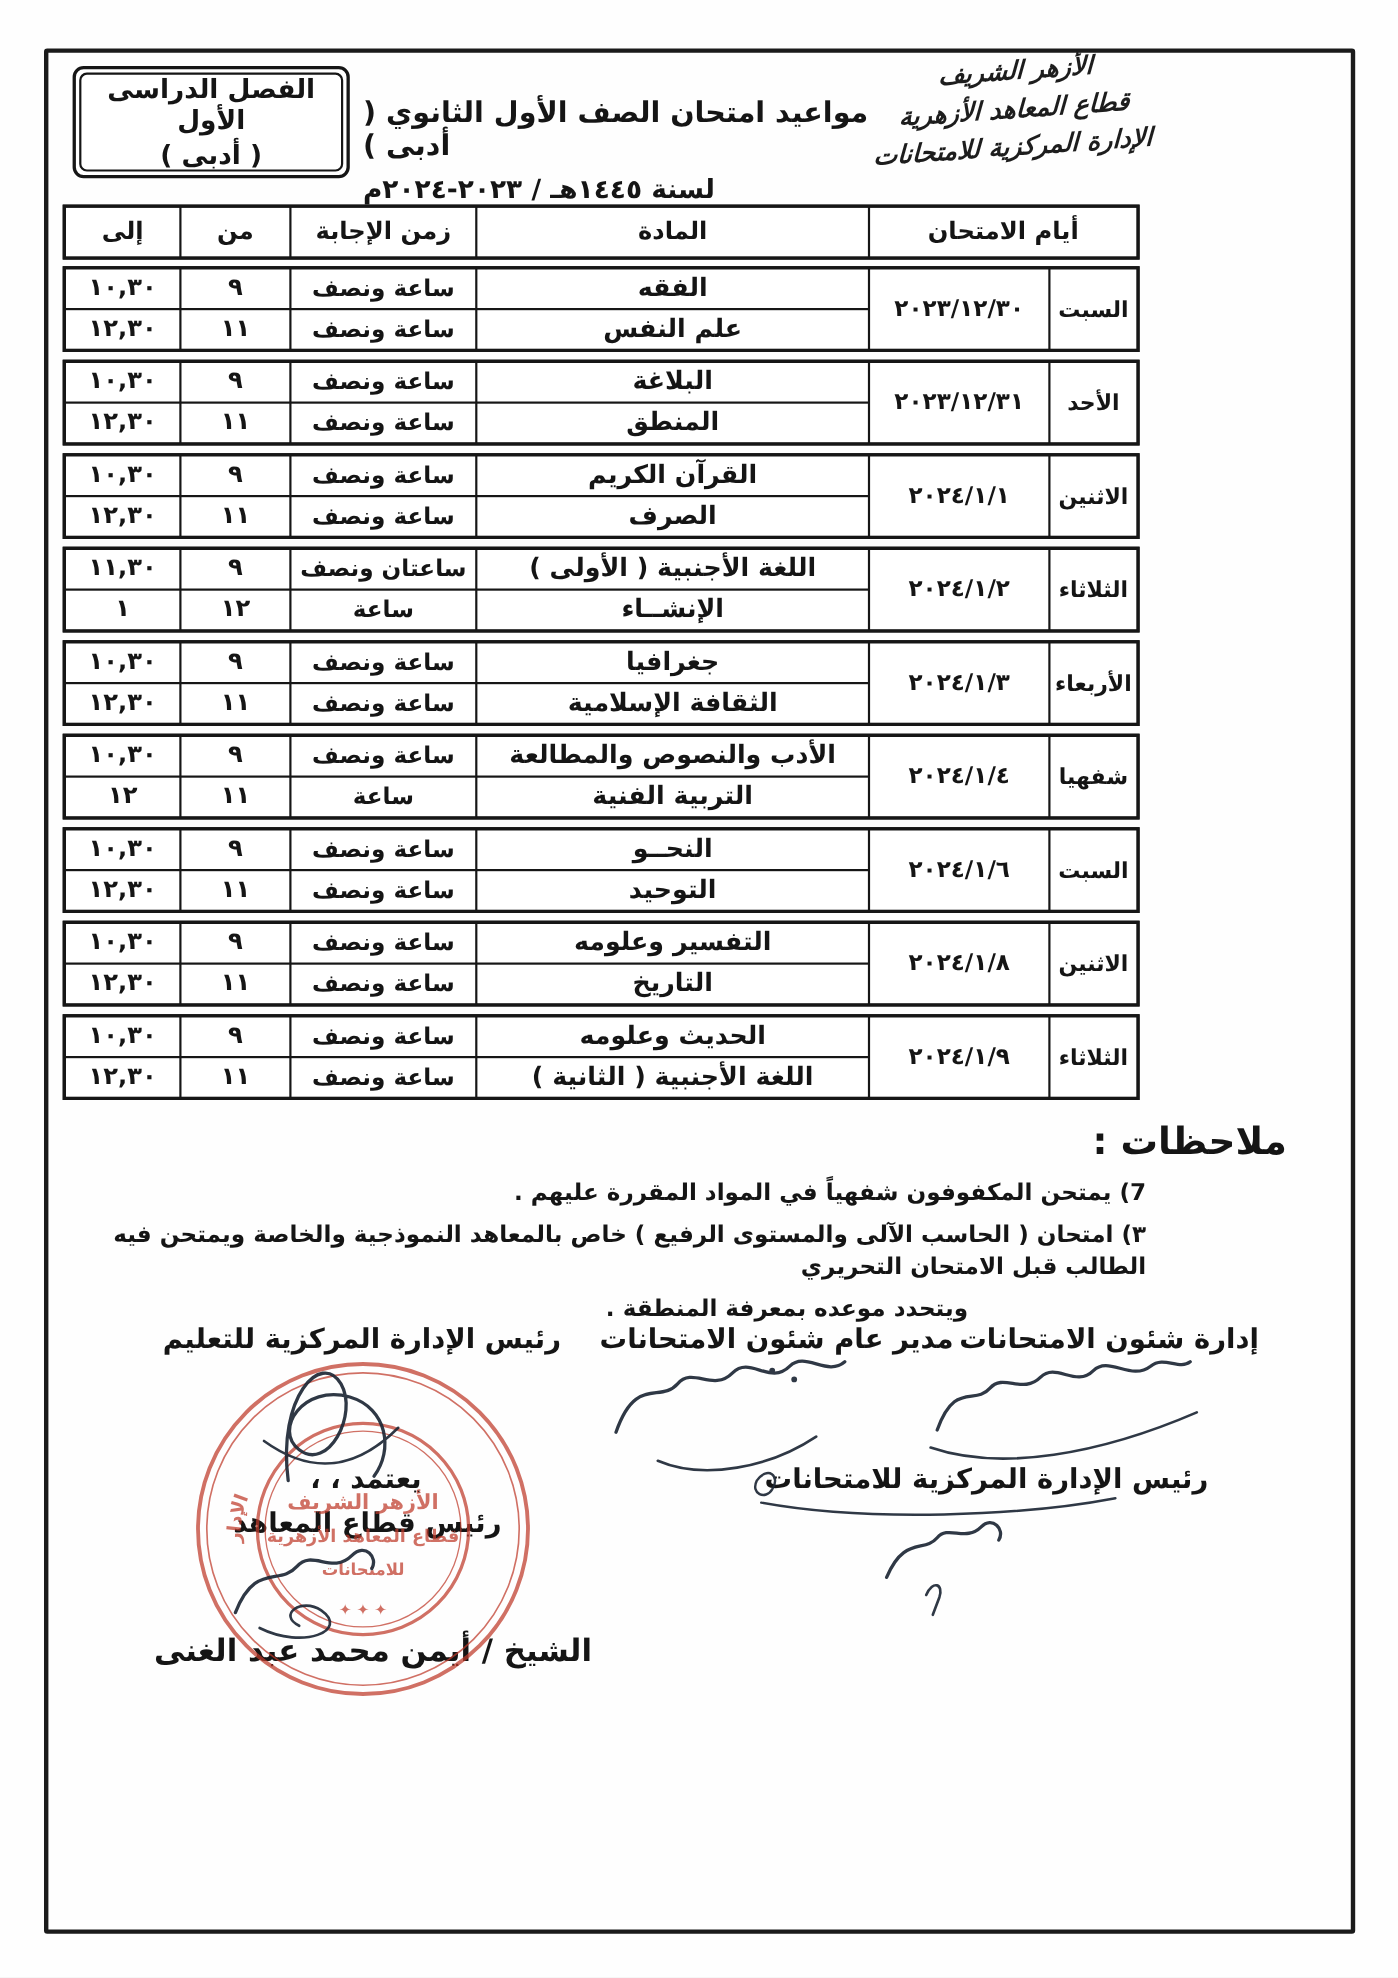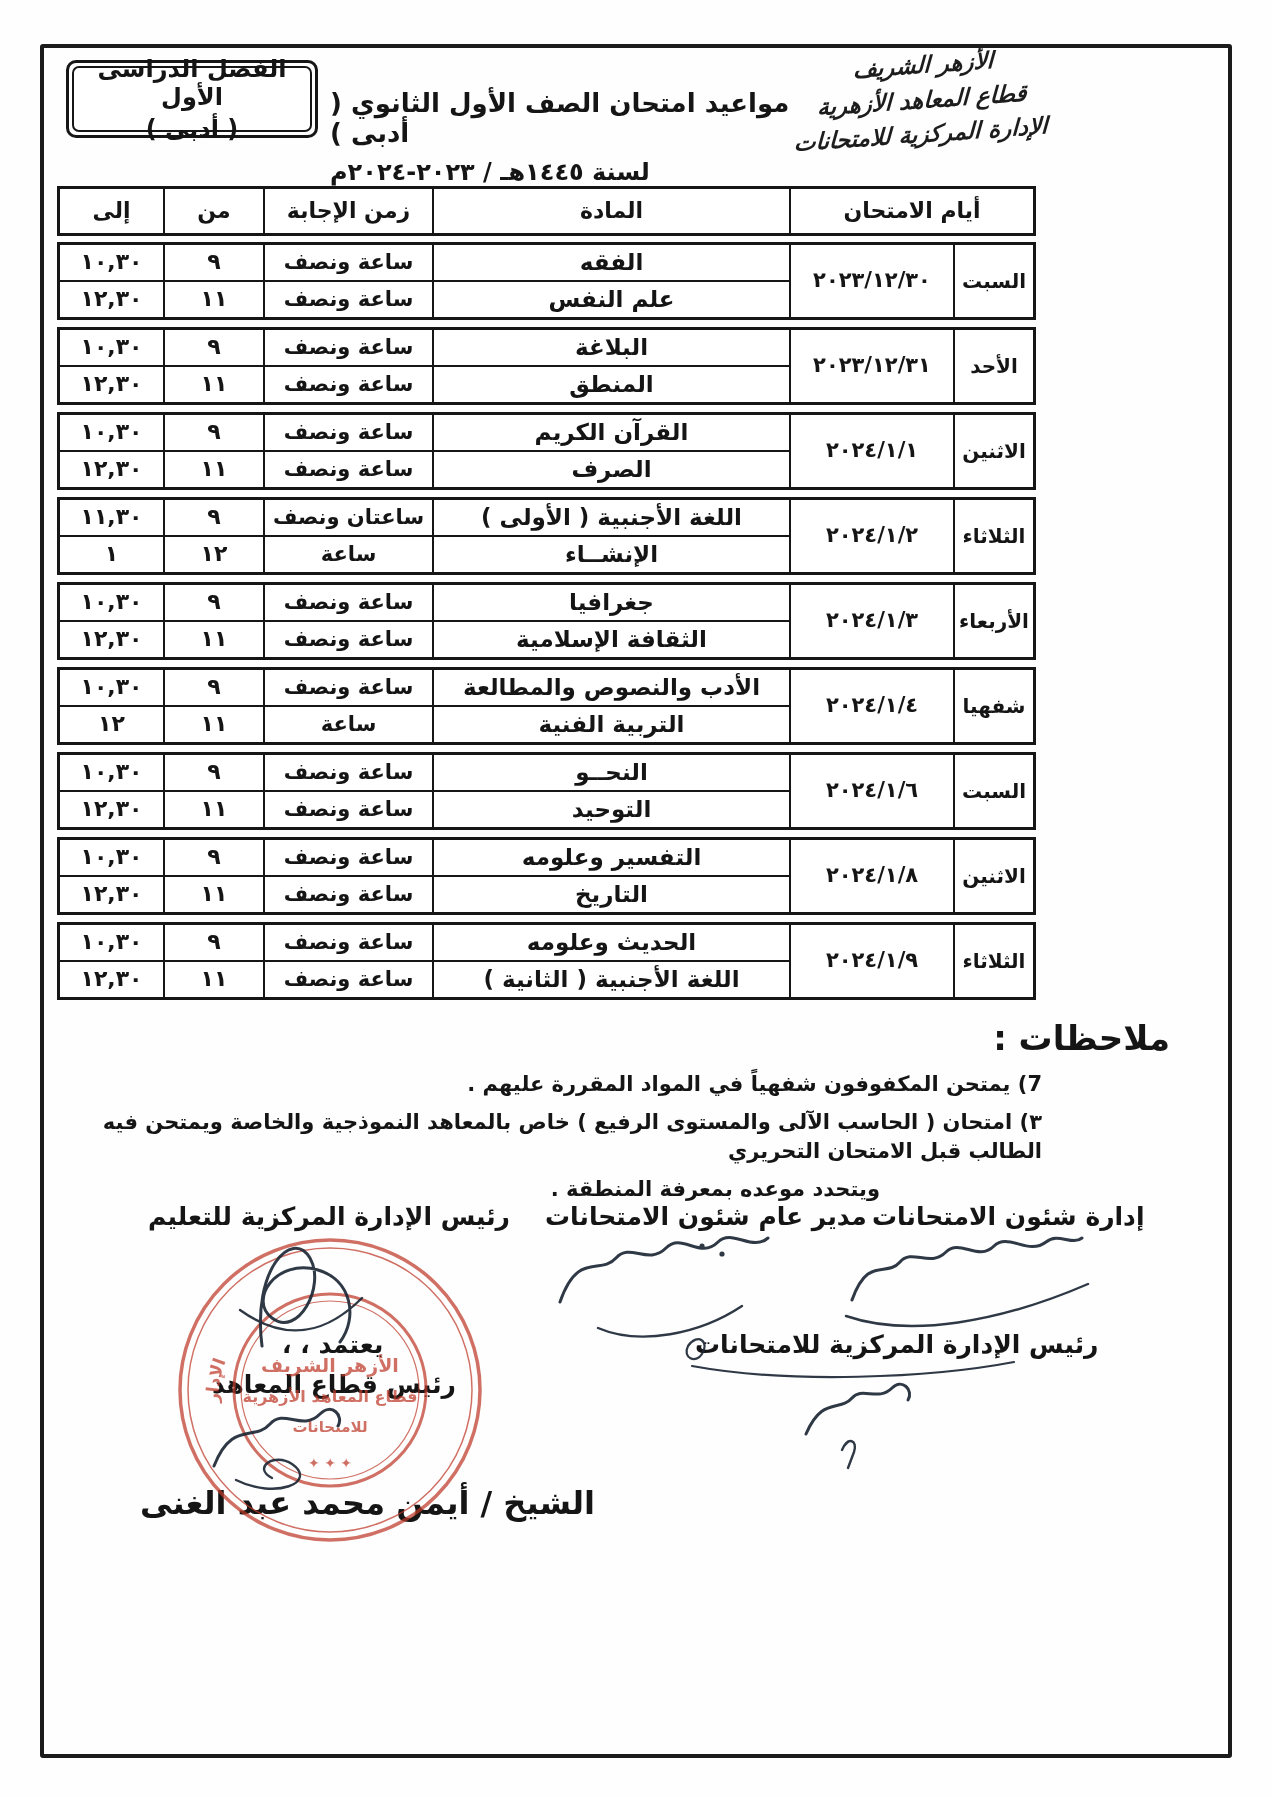--- a/index.html
+++ b/index.html
@@ -8,21 +8,21 @@
     position:relative; width:1271px; height:1798px; margin:0 auto;
     background:#fefefe; color:#151515; overflow:hidden;
     font-family:"DejaVu Sans", sans-serif; direction:rtl;
   }
   .frame {
     position:absolute; left:40px; top:44px; width:1192px; height:1714px;
     border:4px solid #1b1b1b; border-radius:3px;
   }
   
   .sem-box {
-    position:absolute; left:66px; top:60px; width:252px; height:78px;
+    position:absolute; left:66px; top:60px; width:252px; height:102px;
     border:3px solid #161616; border-radius:10px; padding:3px; background:#fff;
   }
   .sem-box-inner {
     width:100%; height:100%; border:2px solid #161616; border-radius:7px;
     display:flex; flex-direction:column; align-items:center; justify-content:center;
     gap:4px; font-weight:bold; font-size:24px; text-align:center;
   }
   .title-block {
     position:absolute; left:330px; top:88px; width:470px;
     text-align:left; font-weight:bold;
@@ -66,21 +66,21 @@
   .note-item { font-size:21px; padding-left:0; padding-right:128px; margin-bottom:10px; line-height:1.35; }
   .note-cont { padding-right:290px; }
   
   .sig-label { position:absolute; font-weight:bold; font-size:25px; white-space:nowrap; }
   #sig-exam-affairs { left:872px; top:1202px; }
   #sig-director     { left:545px; top:1202px; }
   #sig-edu-head     { left:148px; top:1202px; }
   #sig-exams-head   { left:695px; top:1330px; }
   #sig-approved     { left:282px; top:1330px; }
   #sig-sector-head  { left:212px; top:1370px; }
-  #sig-sheikh       { left:140px; top:1484px; font-size:32px; }
+  #sig-sheikh       { left:140px; top:1484px; font-size:28px; }
   .ink-overlay { position:absolute; left:0; top:1150px; width:1271px; height:500px; pointer-events:none; }
 </style>
 </head>
 <body>
 
 <div class="page">
   <div class="frame"></div>
 
   <div class="sem-box">
     <div class="sem-box-inner">

